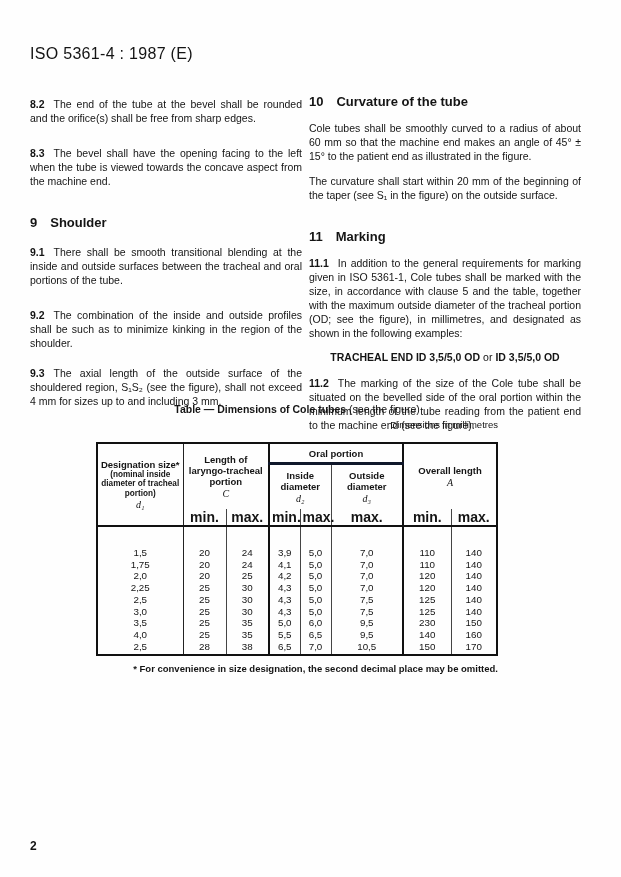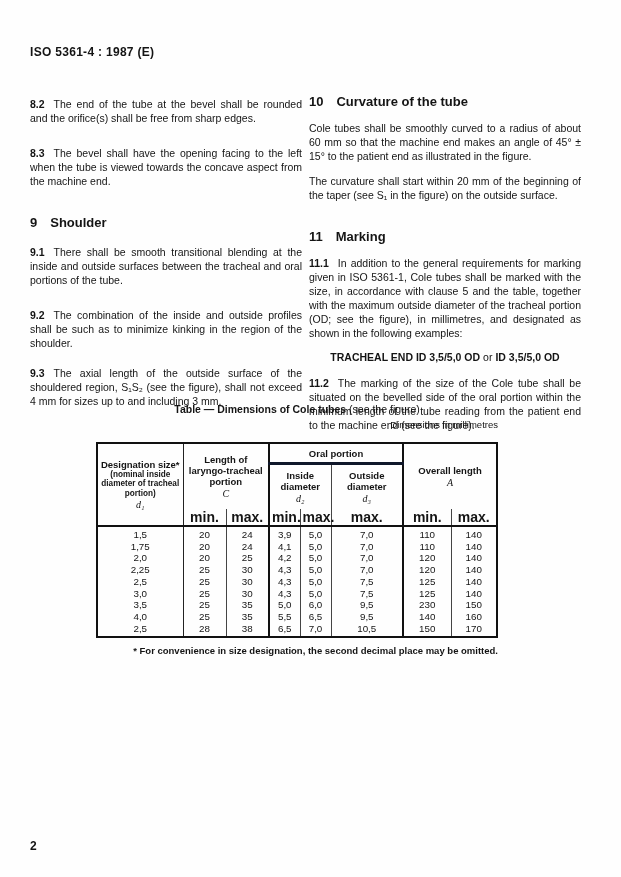--- a/index.html
+++ b/index.html
@@ -4,21 +4,21 @@
 <style>
   html,body { margin:0; padding:0; background:#e8e8e8; }
   .page {
     position:relative; width:621px; height:877px; margin:0 auto;
     background:#fefefe; color:#141414;
     font-family:"Liberation Sans", sans-serif;
     overflow:hidden;
   }
   .doc-header {
     position:absolute; left:30px; top:45px;
-    font-size:12px; font-weight:bold; letter-spacing:0.3px;
+    font-size:16px; font-weight:normal; letter-spacing:0.3px;
   }
   .col { position:absolute; width:272px; font-size:10.5px; line-height:14px; text-align:justify; }
   .col-left  { left:30px;  top:97px; }
   .col-right { left:309px; top:95px; }
   .para { margin:0 0 21px 0; }
   .para:last-child { margin-bottom:0; }
   .para .pnum { font-weight:bold; padding-right:9px; }
   .sec-heading { font-size:13px; font-weight:bold; margin:28px 0 15px 0; text-align:left; }
   .sec-heading:first-child { margin-top:0; }
   .sec-heading .hnum { padding-right:13px; }
@@ -57,21 +57,21 @@
   th.h-d2min  { border-left:2px solid #111; }
   th.h-d2max  { border-left:1px solid #444; }
   th.h-d3max  { border-left:1px solid #444; }
   th.h-amin   { border-left:2px solid #111; }
   th.h-amax   { border-left:1px solid #444; }
 
   .dim-table tbody td {
     text-align:center; font-size:9.8px; line-height:11.7px;
     height:11.7px; padding:0 2px; white-space:nowrap;
   }
-  .dim-table tbody tr:first-child td { padding-top:2px; }
+  .dim-table tbody tr:first-child td { padding-top:20px; }
   .dim-table tbody tr:last-child td  { padding-bottom:2px; }
   .dim-table td.c1 { border-left:1.5px solid #222; }
   .dim-table td.c2 { border-left:1px solid #444; }
   .dim-table td.c3 { border-left:2px solid #111; }
   .dim-table td.c4 { border-left:1px solid #444; }
   .dim-table td.c5 { border-left:1px solid #444; }
   .dim-table td.c6 { border-left:2px solid #111; }
   .dim-table td.c7 { border-left:1px solid #444; }
 
   .table-footnote { font-size:9.5px; margin-top:7px; text-align:right;font-weight:bold; }

